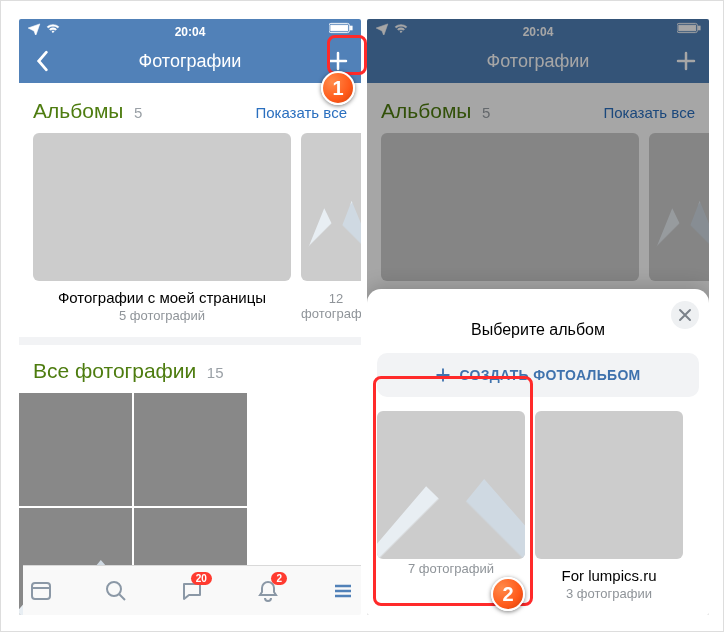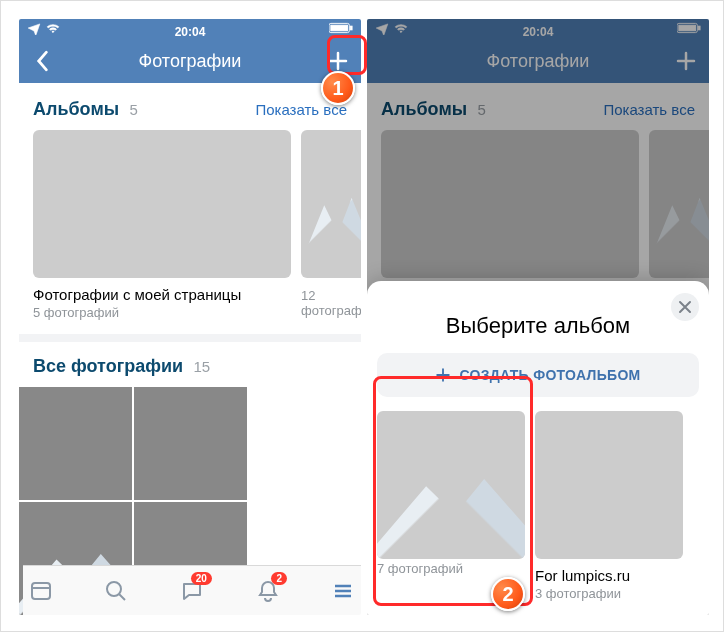--- a/index.html
+++ b/index.html
@@ -17,43 +17,43 @@
   .statusbar .sb-right{ right:8px;}
   .statusbar .clock{ font-weight:600;}
   .sb-ico svg { stroke:#fff; fill:none; }
   
   .navhdr { height:44px; background:#5181B8; color:#ffffff; display:flex; align-items:center; justify-content:center; position:relative;}
   .navhdr .title{ font-size:18px; font-weight:500;}
   .navhdr .back{ position:absolute; left:4px; width:38px; height:44px; display:flex; align-items:center; justify-content:center;}
   .navhdr .plus{ position:absolute; right:4px; width:38px; height:44px; display:flex; align-items:center; justify-content:center;}
   
   .secrow { display:flex; align-items:baseline; justify-content:space-between; padding:16px 14px 10px;}
-  .secrow .sectitle{ font-size:18px; font-weight:700; color:#0c4a6e;}
+  .secrow .sectitle{ font-size:21px; font-weight:400; color:#4d7c0f;}
   .secrow .seccount{ font-size:15px; color:#9aa0a6; margin-left:6px; font-weight:400;}
   .secrow .seclink{ font-size:15px; color:#2a6fbf; }
   
   .hscroll { display:flex; gap:10px; padding-left:14px; overflow:hidden;}
-  .album { width:258px; flex:0 0 auto;}
+  .album { width:258px; flex:0 0 auto;text-align:center;}
   .album .thumb{ width:258px; height:148px; border-radius:6px; background:#ccc; position:relative; overflow:hidden;}
   .album.small{ width:148px;}
   .album.small .thumb{ width:148px; height:148px;}
   .album .aname{ font-size:15px; color:#000; margin-top:8px; white-space:nowrap; overflow:hidden; text-overflow:ellipsis;}
   .album .asub{ font-size:13px; color:#8f9499; margin-top:2px;}
   .divider { height:8px; background:#f2f3f5; margin-top:14px;}
   
   .grid { display:flex; flex-wrap:wrap; gap:2px; padding:0 0 0 0;}
   .grid .cell{ width:113px; height:113px; background:#888;}
   
   .tabbar { position:absolute; left:4px; right:0; bottom:0; height:50px; background:#f9f9f9; border-top:1px solid #d9d9d9; display:flex; justify-content:space-around; align-items:center;gap:40px;}
   .tabbar .tab{ position:relative; width:40px; height:40px; display:flex; align-items:center; justify-content:center; color:#8b98a6;}
   .tabbar .tab.active{ color:#5181B8;}
   .badge{ position:absolute; top:1px; right:-2px; background:#ff3b30; color:#fff; font-size:10px; font-weight:600; border-radius:9px; padding:1px 5px; min-width:16px; text-align:center;}
   
   .sheet { position:absolute; left:0; right:0; bottom:0; background:#fff; border-radius:14px 14px 0 0; box-shadow:0 -2px 20px rgba(0,0,0,.2); padding-bottom:14px;}
-  .sheet .shdr{ position:relative; text-align:center; padding:18px 10px 14px; font-size:22px; font-weight:500; color:#000;margin-top:14px;}
+  .sheet .shdr{ position:relative; text-align:center; padding:18px 10px 14px; font-size:16px; font-weight:500; color:#000;margin-top:14px;}
   .sheet .xbtn{ position:absolute; right:10px; top:12px; width:28px; height:28px; border-radius:50%; background:#eef0f2; display:flex; align-items:center; justify-content:center; color:#7b828a;}
   .sheet .createrow{ margin:0 10px 14px; height:44px; border-radius:10px; background:#f2f3f5; display:flex; align-items:center; justify-content:center; color:#3f72ad; font-size:14px; font-weight:600; letter-spacing:.3px; gap:8px;}
   .sheet .albrow{ display:flex; gap:10px; padding:0 10px;}
   
   .sky { background:linear-gradient(#2b3c5a,#7aa9c9);}
   .mountain::after{
     content:""; position:absolute; left:-20%; right:-20%; bottom:0; height:60%;
     background:
       linear-gradient(135deg,#e8eef3 40%, rgba(232,238,243,0) 41%),
       linear-gradient(225deg,#cfd9e2 40%, rgba(207,217,226,0) 41%);

